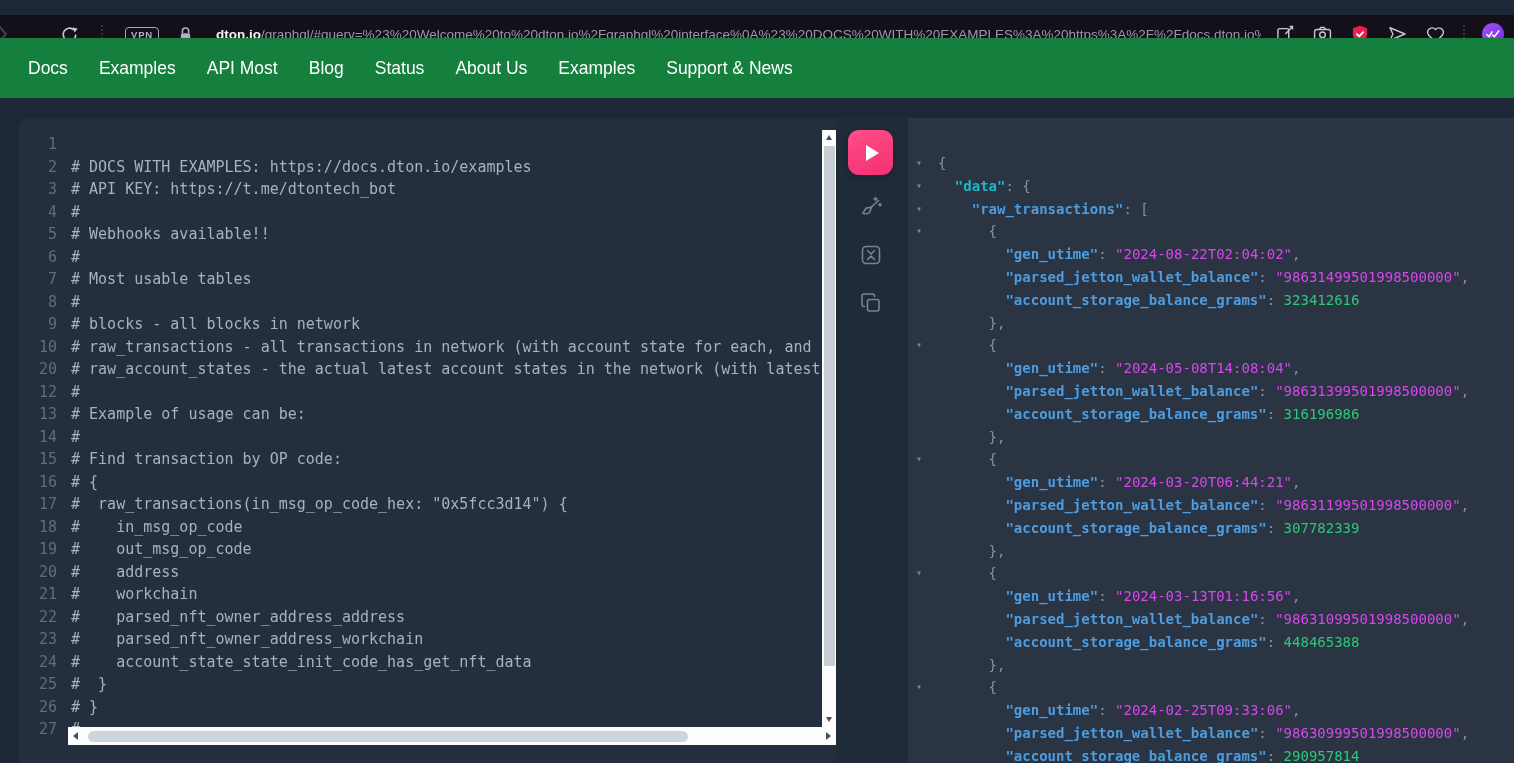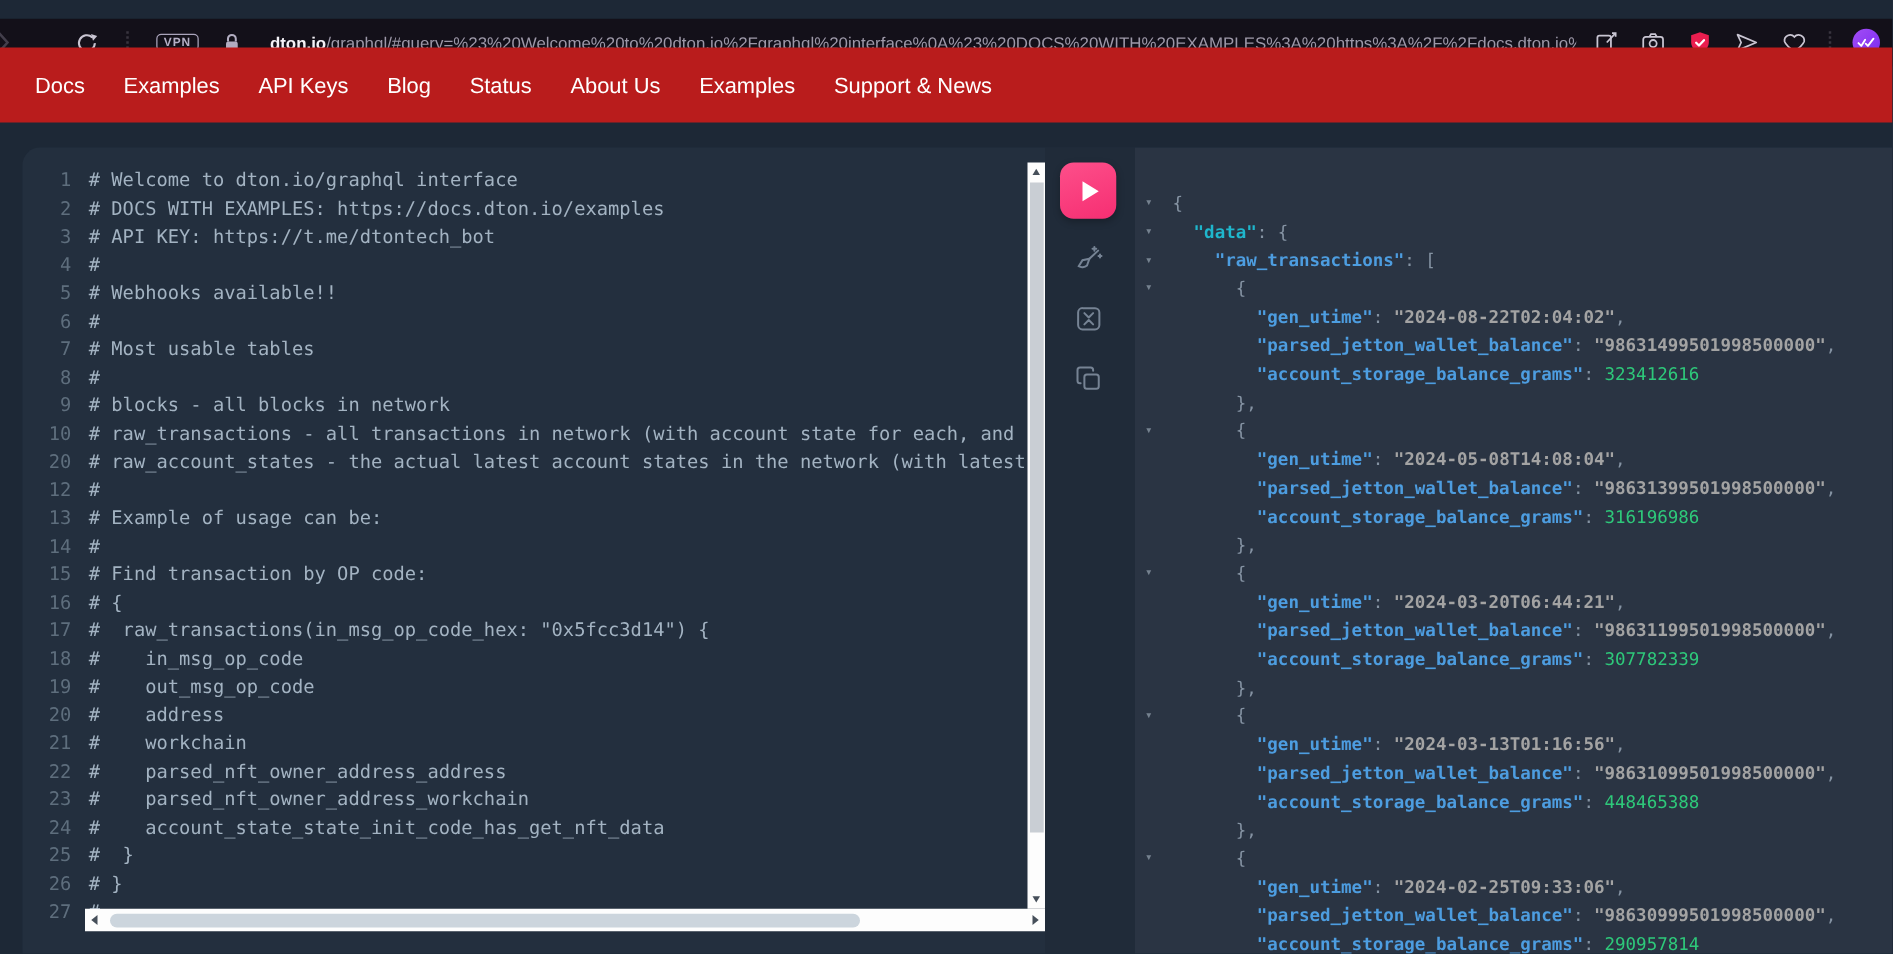--- a/index.html
+++ b/index.html
@@ -21,21 +21,21 @@
   .lockwrap{margin-left:19px;cursor:pointer;}
   .urltext{margin-left:23px;font-size:13.5px;color:#9d98a8;white-space:nowrap;
     overflow:hidden;flex:1 1 auto;min-width:0;cursor:text;}
   .urltext .domain{color:#f4f2f7;font-weight:700;}
   .chrome-right{display:flex;align-items:center;gap:17px;margin:0 10px 0 14px;flex:0 0 auto;}
   .cicon{cursor:pointer;display:block;}
   .profile-circle{width:22px;height:22px;border-radius:50%;
     background:linear-gradient(135deg,#a24df5,#7b2bf0);display:flex;
     align-items:center;justify-content:center;cursor:pointer;}
   
-  .navbar{position:absolute;top:38px;left:0;right:0;height:60px;background:#b91c1c;
+  .navbar{position:absolute;top:38px;left:0;right:0;height:60px;background:#15803d;
     display:flex;align-items:center;gap:31px;padding-left:28px;}
   .nav-item{color:#ffffff;font-size:17.5px;font-weight:500;cursor:pointer;white-space:nowrap;}
   
   .container{position:absolute;top:118px;left:18px;right:0;bottom:0;
     background:#232f3e;border-radius:14px 0 0 0;overflow:hidden;}
   
   .editor-pane{position:absolute;left:0;top:0;width:818px;bottom:0;overflow:hidden;
     padding-top:15px;cursor:text;}
   .erow{display:flex;height:22.5px;line-height:22.5px;
     font-family:"DejaVu Sans Mono",monospace;font-size:15px;white-space:pre;overflow:hidden;}
@@ -71,21 +71,21 @@
     overflow:hidden;padding-top:34px;}
   .rrow{position:relative;height:22.8px;line-height:22.8px;padding-left:30px;
     font-family:"DejaVu Sans Mono",monospace;font-size:14px;white-space:pre;color:#8593a3;}
   .tri{position:absolute;left:8px;top:0;font-size:10px;color:#75828f;cursor:pointer;}
   .i1{margin-left:2ch;}.i2{margin-left:4ch;}.i3{margin-left:6ch;}.i4{margin-left:8ch;}
   .pun{color:#8593a3;}
   .k{color:#4d9de0;font-weight:700;}
   .k::before,.k::after{content:'"';}
   .kt{color:#1fb6cc;font-weight:700;}
   .kt::before,.kt::after{content:'"';}
-  .s{color:#a3a3a3;font-weight:700;}
+  .s{color:#d946ef;font-weight:400;}
   .s::before,.s::after{content:'"';}
   .num{color:#2ec87a;text-align:right;}
 </style>
 </head>
 <body>
 
 <div class="chrome">
   <span class="edge-chevron">
     <svg width="12" height="22" viewBox="0 0 12 22">
         <polyline points="2,2 10,11 2,20" fill="none" stroke="#6a6575" stroke-width="2"></polyline>
@@ -143,32 +143,32 @@
           <polyline points="2,7 4.5,9.5 8,4" fill="none" stroke="#ffffff" stroke-width="1.7" stroke-linecap="round" stroke-linejoin="round"></polyline>
           <polyline points="8.5,7.5 10.5,9.5 15.5,3" fill="none" stroke="#ffffff" stroke-width="1.7" stroke-linecap="round" stroke-linejoin="round"></polyline>
         </svg>
     </span>
   </span>
 </div>
 
 <div class="navbar">
   <span class="nav-item">Docs</span>
   <span class="nav-item">Examples</span>
-  <span class="nav-item">API Keys</span>
+  <span class="nav-item">API Most</span>
   <span class="nav-item">Blog</span>
   <span class="nav-item">Status</span>
   <span class="nav-item">About Us</span>
   <span class="nav-item">Examples</span>
   <span class="nav-item">Support &amp; News</span>
 </div>
 
 <div class="container">
 
   <div class="editor-pane">
-    <div class="erow"><span class="ln">1</span><span class="code"># Welcome to dton.io/graphql interface</span></div>
+    <div class="erow"><span class="ln">1</span></div>
     <div class="erow"><span class="ln">2</span><span class="code"># DOCS WITH EXAMPLES: https://docs.dton.io/examples</span></div>
     <div class="erow"><span class="ln">3</span><span class="code"># API KEY: https://t.me/dtontech_bot</span></div>
     <div class="erow"><span class="ln">4</span><span class="code">#</span></div>
     <div class="erow"><span class="ln">5</span><span class="code"># Webhooks available!!</span></div>
     <div class="erow"><span class="ln">6</span><span class="code">#</span></div>
     <div class="erow"><span class="ln">7</span><span class="code"># Most usable tables</span></div>
     <div class="erow"><span class="ln">8</span><span class="code">#</span></div>
     <div class="erow"><span class="ln">9</span><span class="code"># blocks - all blocks in network</span></div>
     <div class="erow"><span class="ln">10</span><span class="code"># raw_transactions - all transactions in network (with account state for each, and</span></div>
     <div class="erow"><span class="ln">20</span><span class="code"># raw_account_states - the actual latest account states in the network (with latest</span></div>

